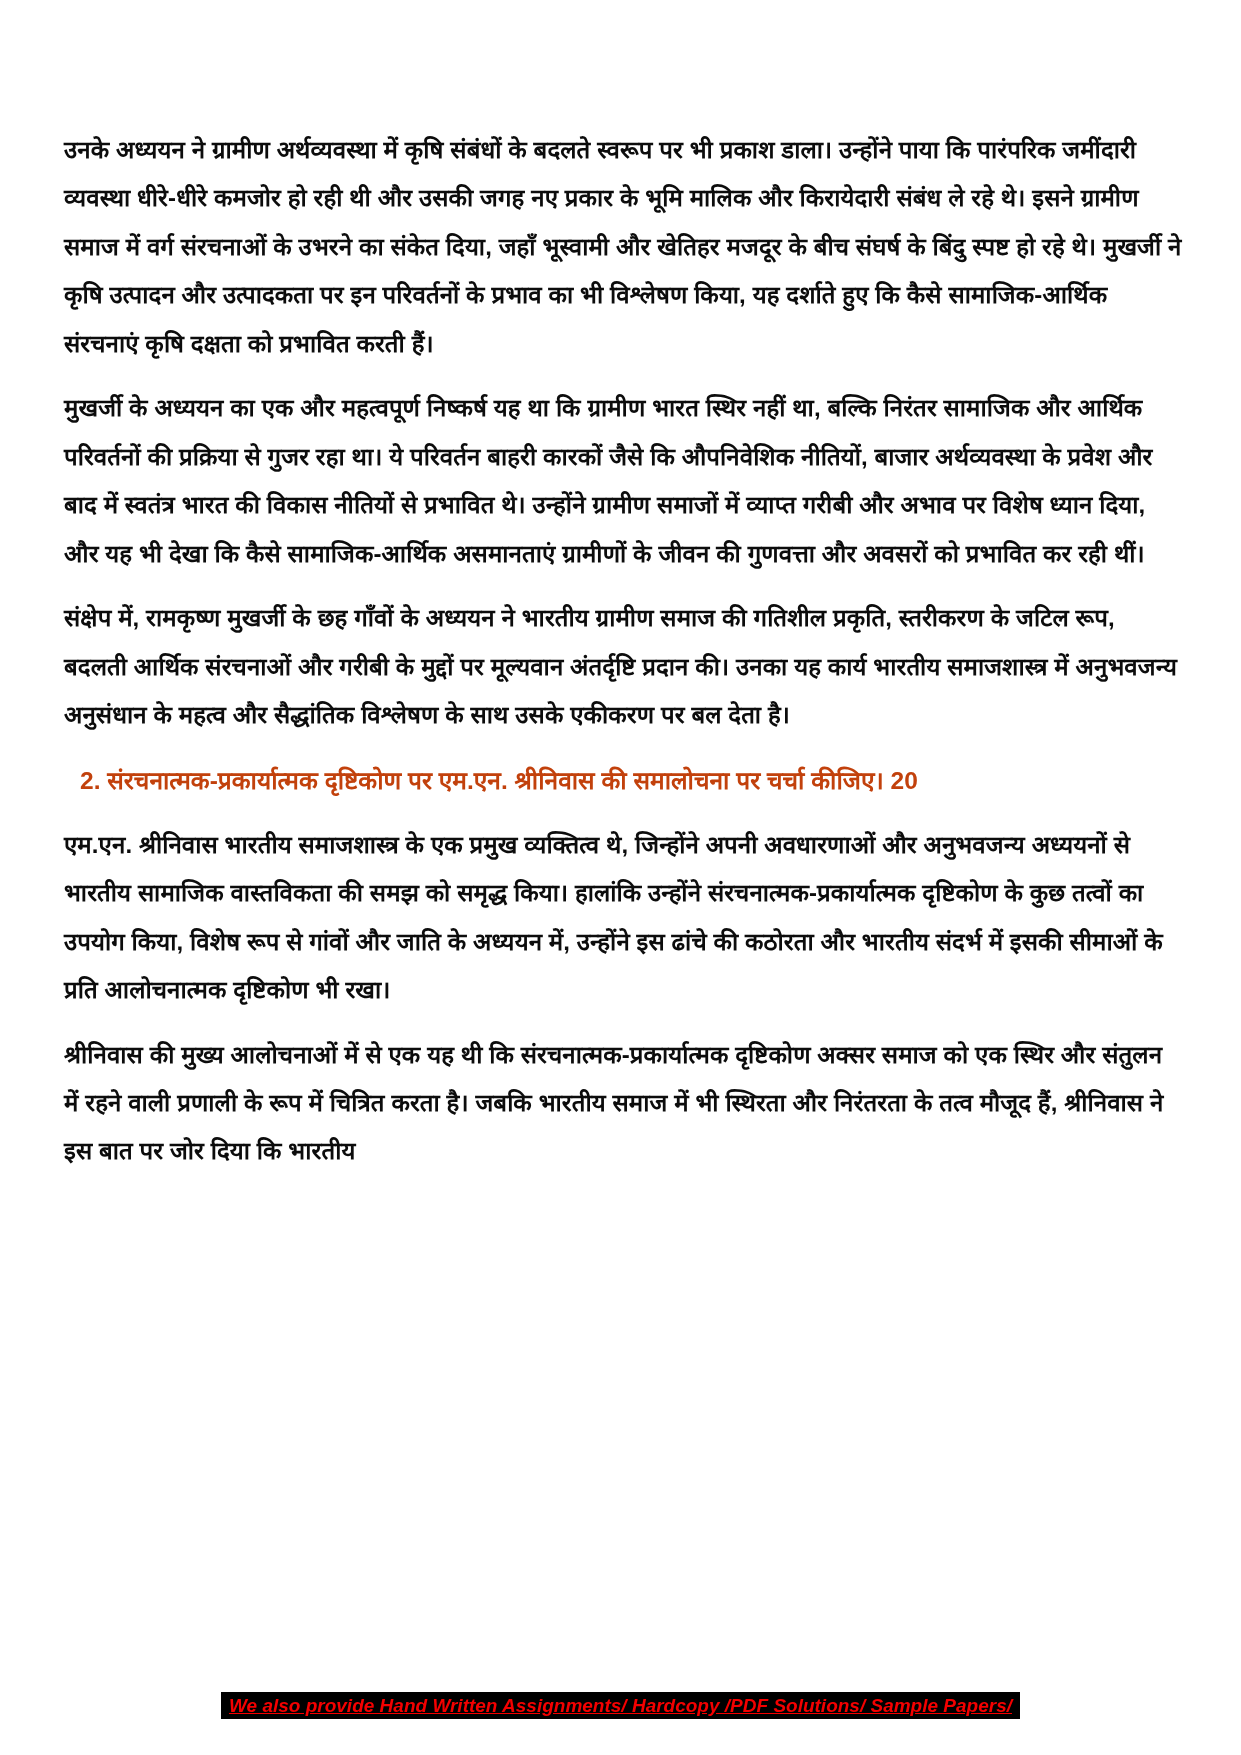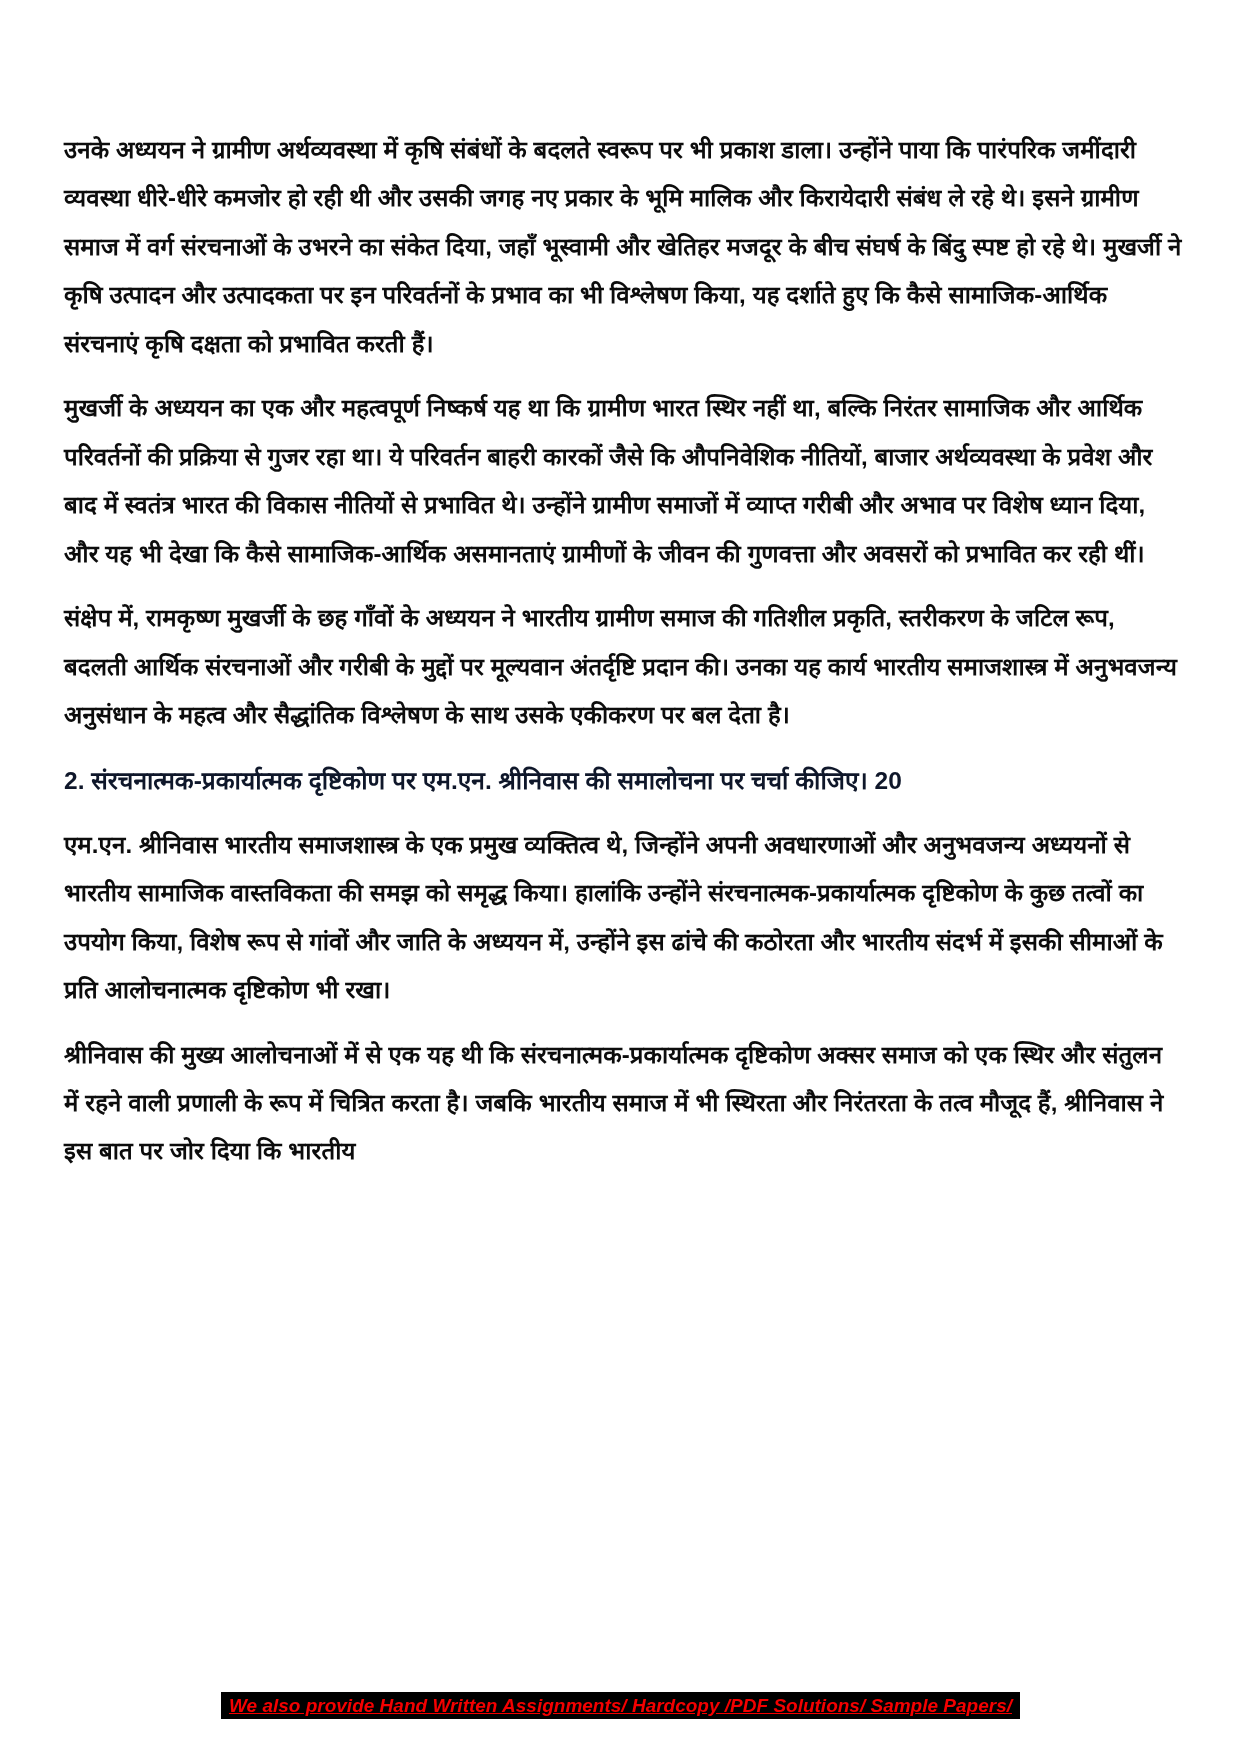--- a/index.html
+++ b/index.html
@@ -31,23 +31,23 @@
     font-weight: 600;
     color: #0c0c0c;
     line-height: 2.02;
     margin: 0 0 16px 0;
     text-align: left;
     letter-spacing: 0.1px;
   }
   .question-heading {
     font-size: 24.5px;
     font-weight: 800;
-    color: #0f172a;
+    color: #c2410c;
     line-height: 2.0;
-    margin: 6px 0 16px 0;
+    margin: 6px 0 16px 16px;
   }
   .footer {
     position: absolute;
     left: 0;
     right: 0;
     bottom: 26px;
     text-align: center;
   }
   .footer-line {
     line-height: 44px;

